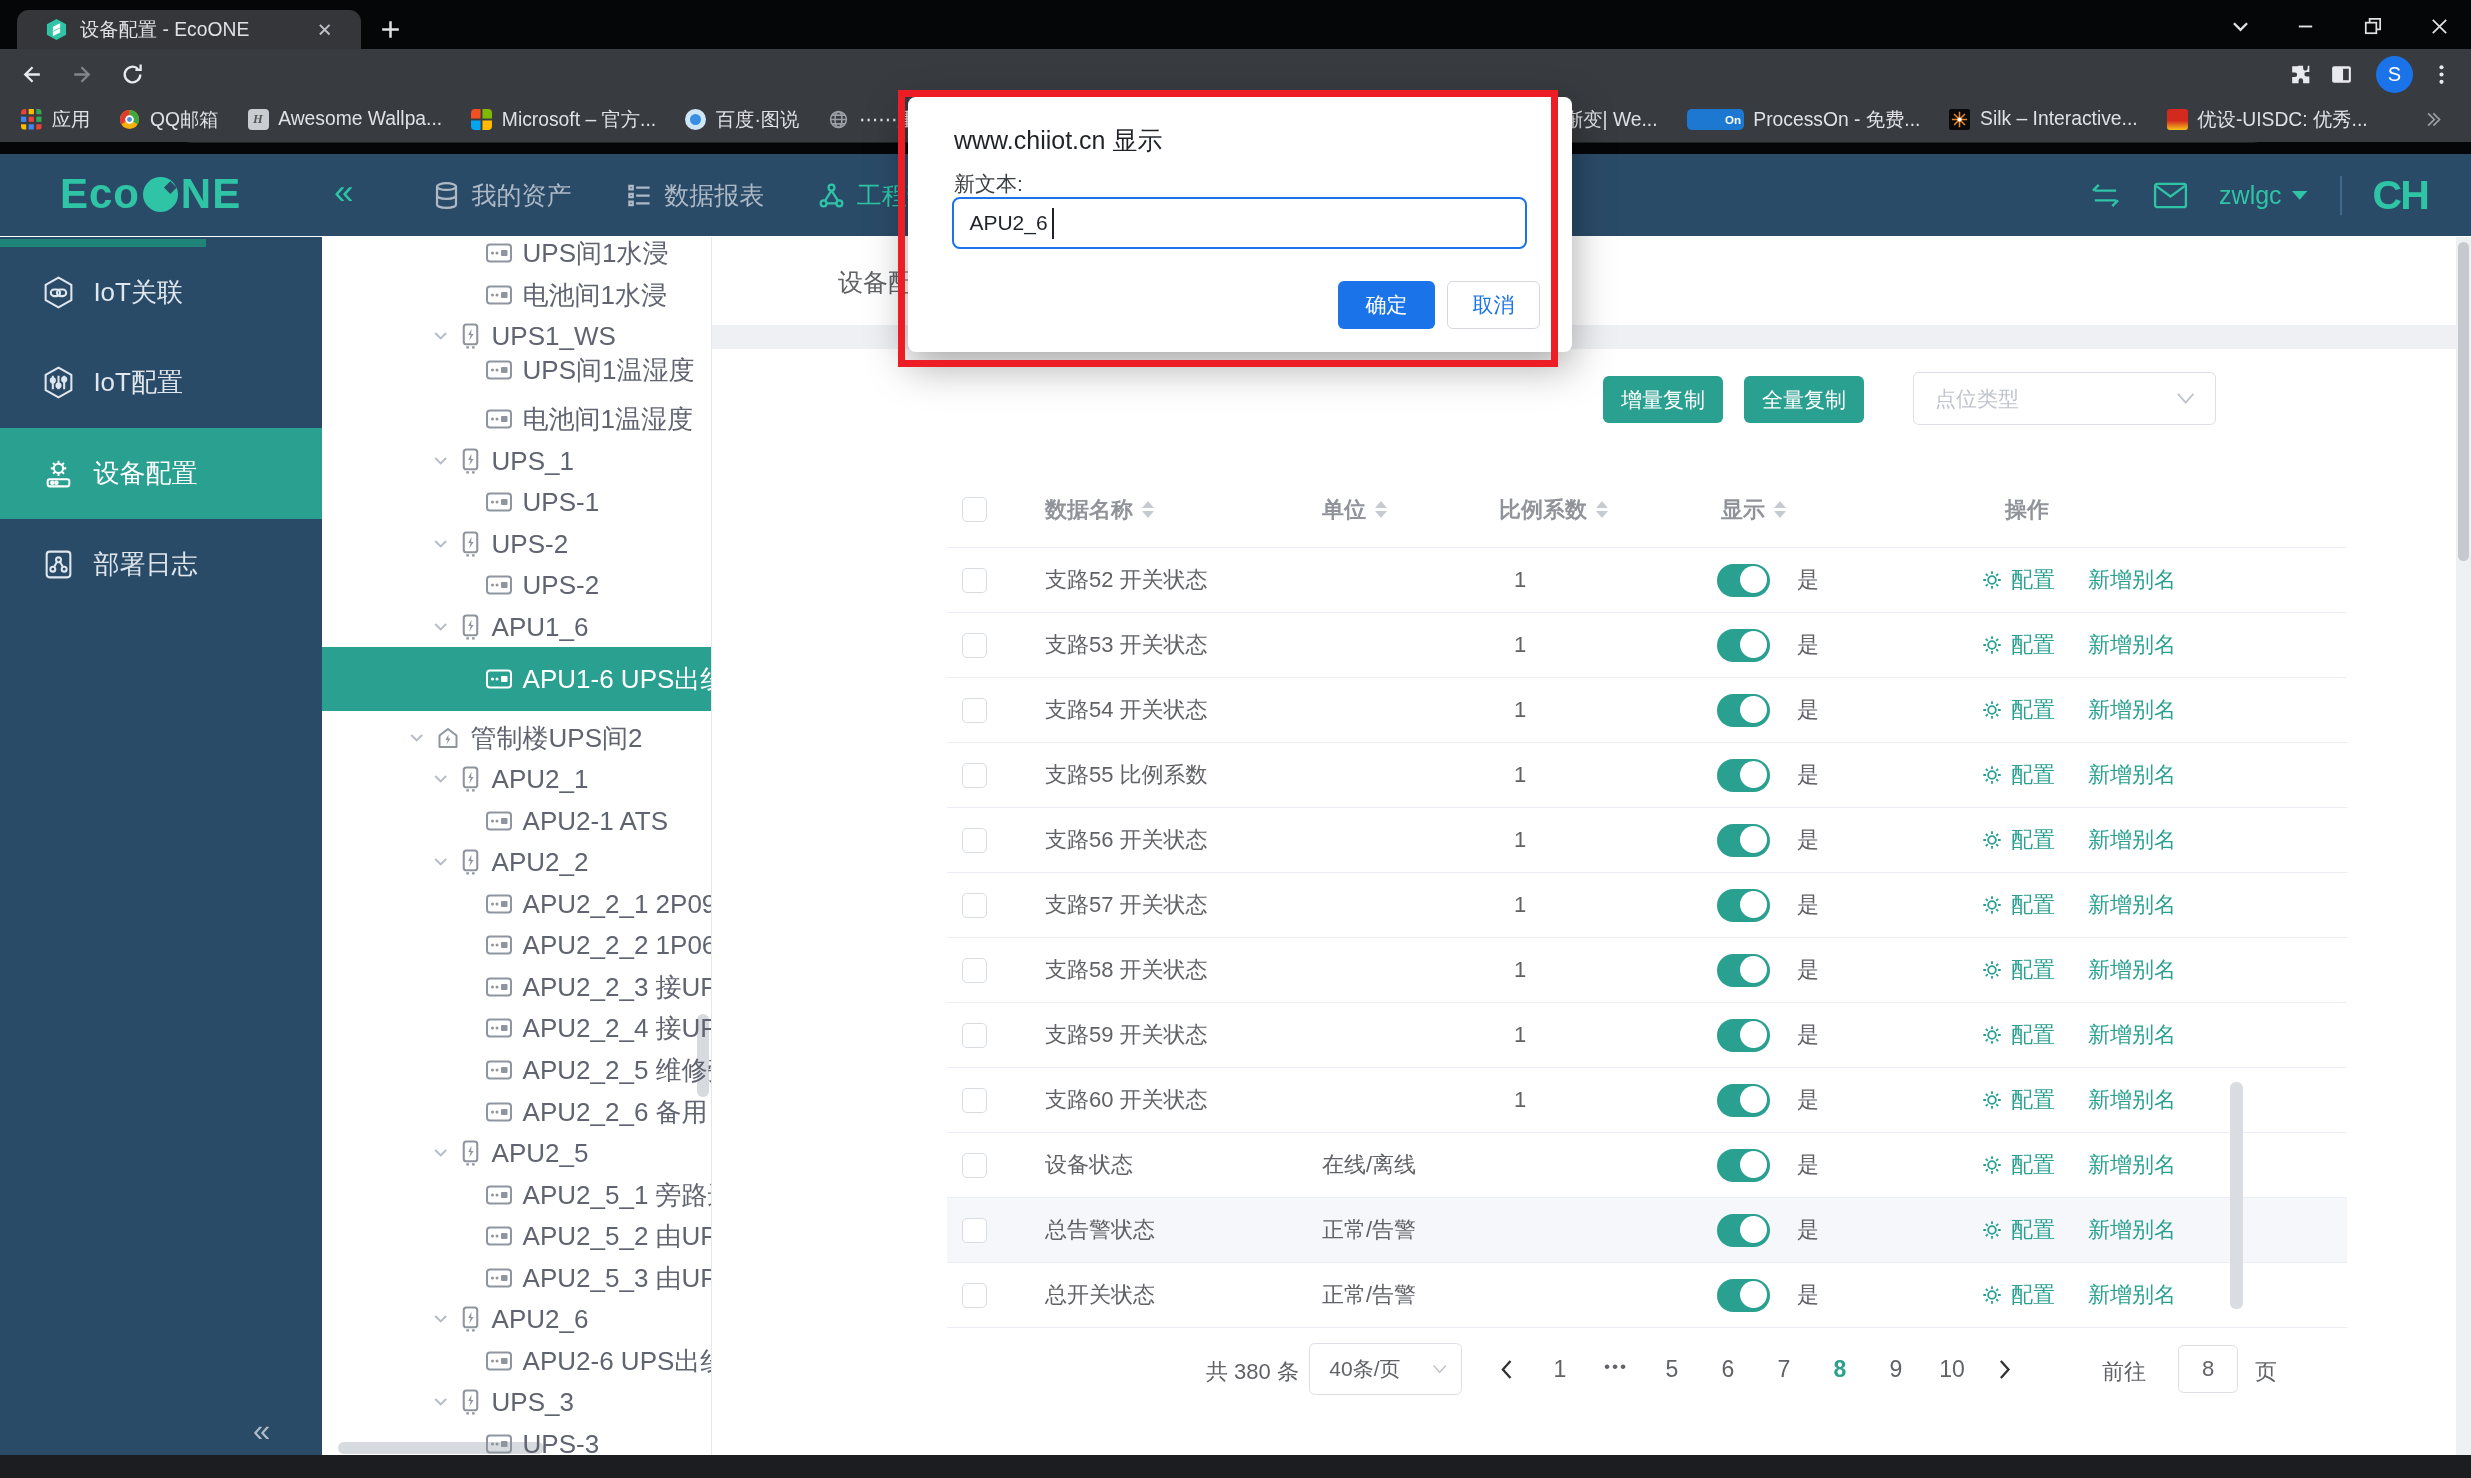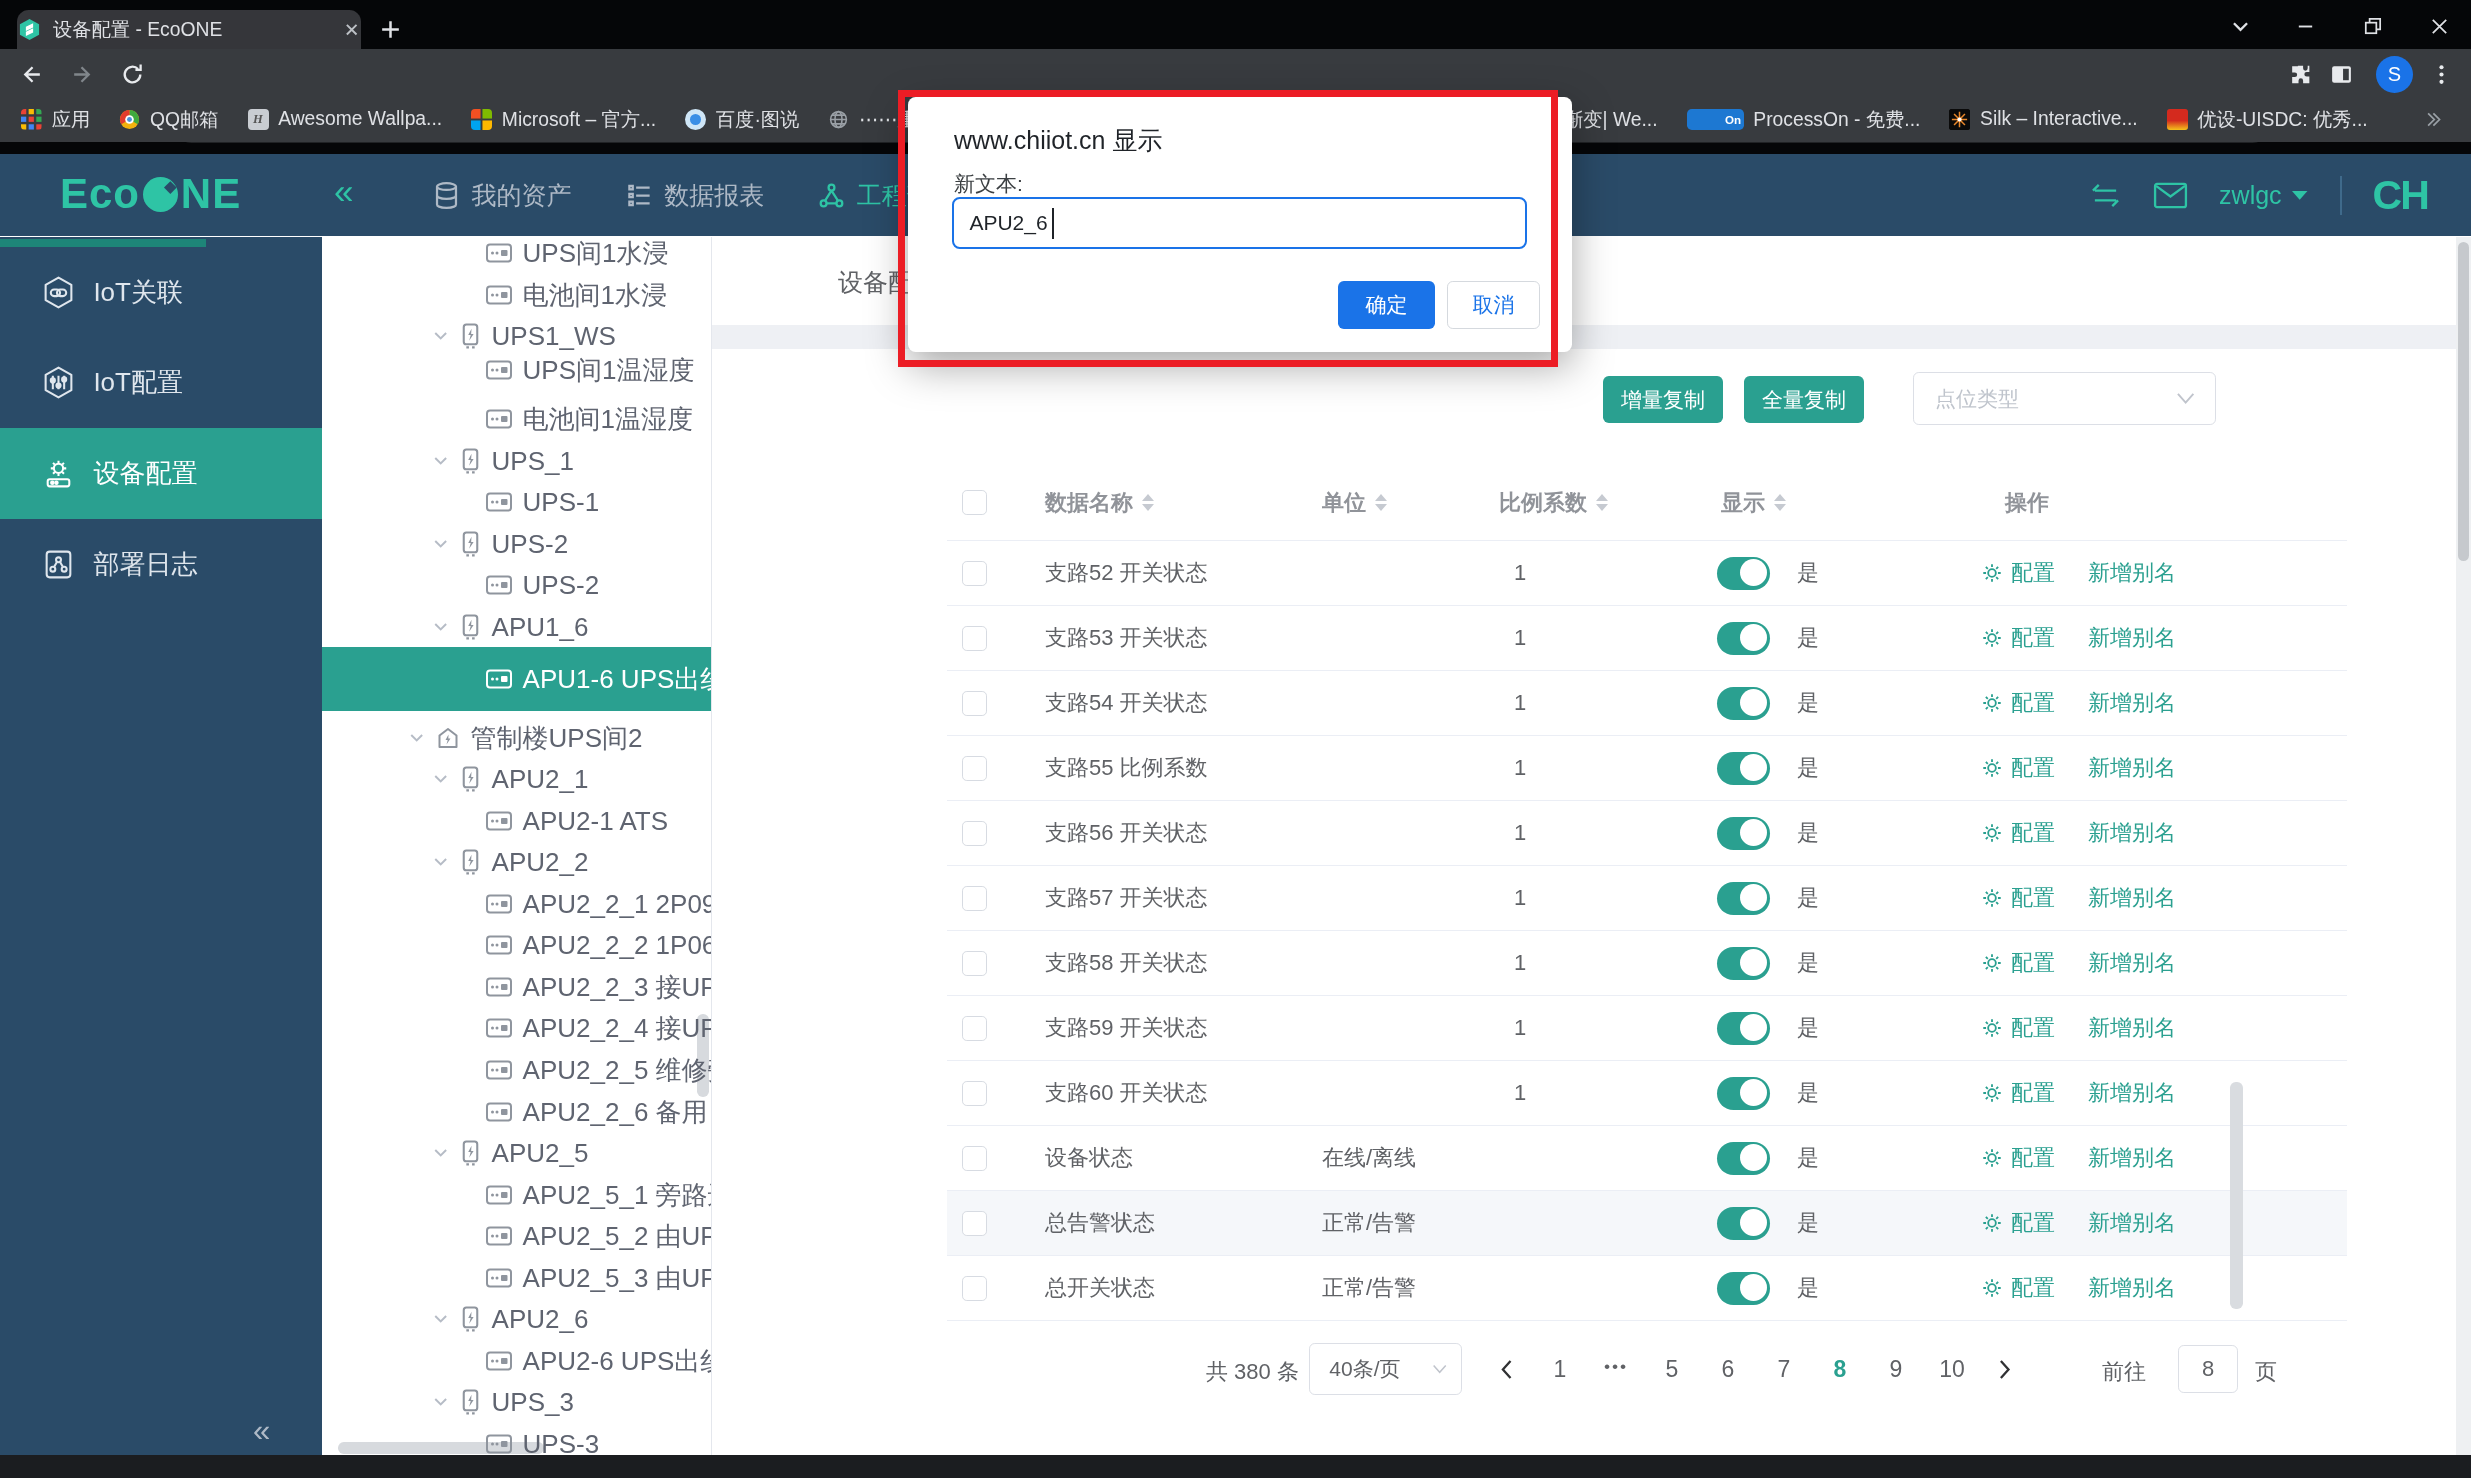--- a/index.html
+++ b/index.html
@@ -4,21 +4,21 @@
 <style>
   html,body{margin:0;padding:0;background:#fff;}
   #root{position:relative;width:2472px;height:1478px;overflow:hidden;
         font-family:"Liberation Sans",sans-serif;background:#fff;}
   .abs{position:absolute;}
   svg{display:block;}
 
   
   #chrome{left:0;top:0;width:2472px;height:154px;background:#050608;}
   #tab{left:17.4px;top:9.7px;width:344px;height:40px;background:#35363a;border-radius:11.6px 11.6px 0 0;
-       display:flex;align-items:center;padding:0 1px;box-sizing:border-box;}
+       display:flex;align-items:center;padding:0 28px;box-sizing:border-box;}
   .tab-title{color:#dfe1e5;font-size:19.3px;margin-left:11.6px;white-space:nowrap;overflow:hidden;flex:1;}
   #newtab{left:378px;top:17.4px;color:#dfe1e5;}
   .winctl{top:11.6px;width:44px;height:29px;display:flex;align-items:center;justify-content:center;}
   #toolbar{left:0;top:49px;width:2472px;height:50px;background:#383b3f;}
   .tico{top:12.6px;width:25px;height:25px;}
   #urlpill{left:172px;top:55px;width:2100px;height:39px;background:#202225;border-radius:19.3px;}
   .urltext{position:absolute;left:209px;top:6.8px;font-size:22px;white-space:nowrap;}
   .urldomain{color:#e8eaed;} .urlpath{color:#9aa0a6;}
   #bmbar{left:0;top:99px;width:2472px;height:43px;background:#383b3f;text-align:right;}
   .bmrow{position:absolute;top:6.8px;display:flex;gap:29px;align-items:center;}
@@ -71,21 +71,21 @@
   #grayband{left:712px;top:325px;width:1760px;height:24px;background:#eef0f4;}
   #card{left:712px;top:350px;width:1760px;height:1106px;background:#fff;}
 
   .btn-teal{position:absolute;height:47px;background:#2aa090;border:none;border-radius:5.8px;color:#fff;
             font-size:21px;font-family:inherit;}
   #sel-pointtype{position:absolute;left:1201px;top:22px;width:303px;height:53px;border:1.9px solid #dcdfe6;
                  border-radius:5.8px;box-sizing:border-box;display:flex;align-items:center;
                  padding:0 19.3px 0 21px;justify-content:space-between;background:#fff;}
   #sel-pointtype span{color:#bfc4cc;font-size:21px;}
 
-  #tablewrap{position:absolute;left:235px;top:115px;width:1400px;}
+  #tablewrap{position:absolute;left:235px;top:122px;width:1400px;}
   .thead,.trow{display:grid;grid-template-columns:58px 277px 177px 222px 284px 382px;align-items:center;}
   .thead{height:75px;border-bottom:1px solid #ebeef5;color:#909399;font-size:22px;font-weight:bold;}
   .trow{height:64px;border-bottom:1px solid #ebeef5;color:#606266;font-size:22px;}
   .trow.hl{background:#f5f7fa;}
   .cb{width:25px;height:25px;border:1.9px solid #d7dbe2;border-radius:4.8px;background:#fff;margin-left:14.5px;box-sizing:border-box;}
   .th{display:flex;align-items:center;gap:8.7px;padding-left:40px;}
   .th.first{padding-left:40px;}
   .carets{display:flex;flex-direction:column;gap:3.9px;}
   .cu{width:0;height:0;border-left:6.8px solid transparent;border-right:6.8px solid transparent;
       border-bottom:7.7px solid #c6cad1;}

